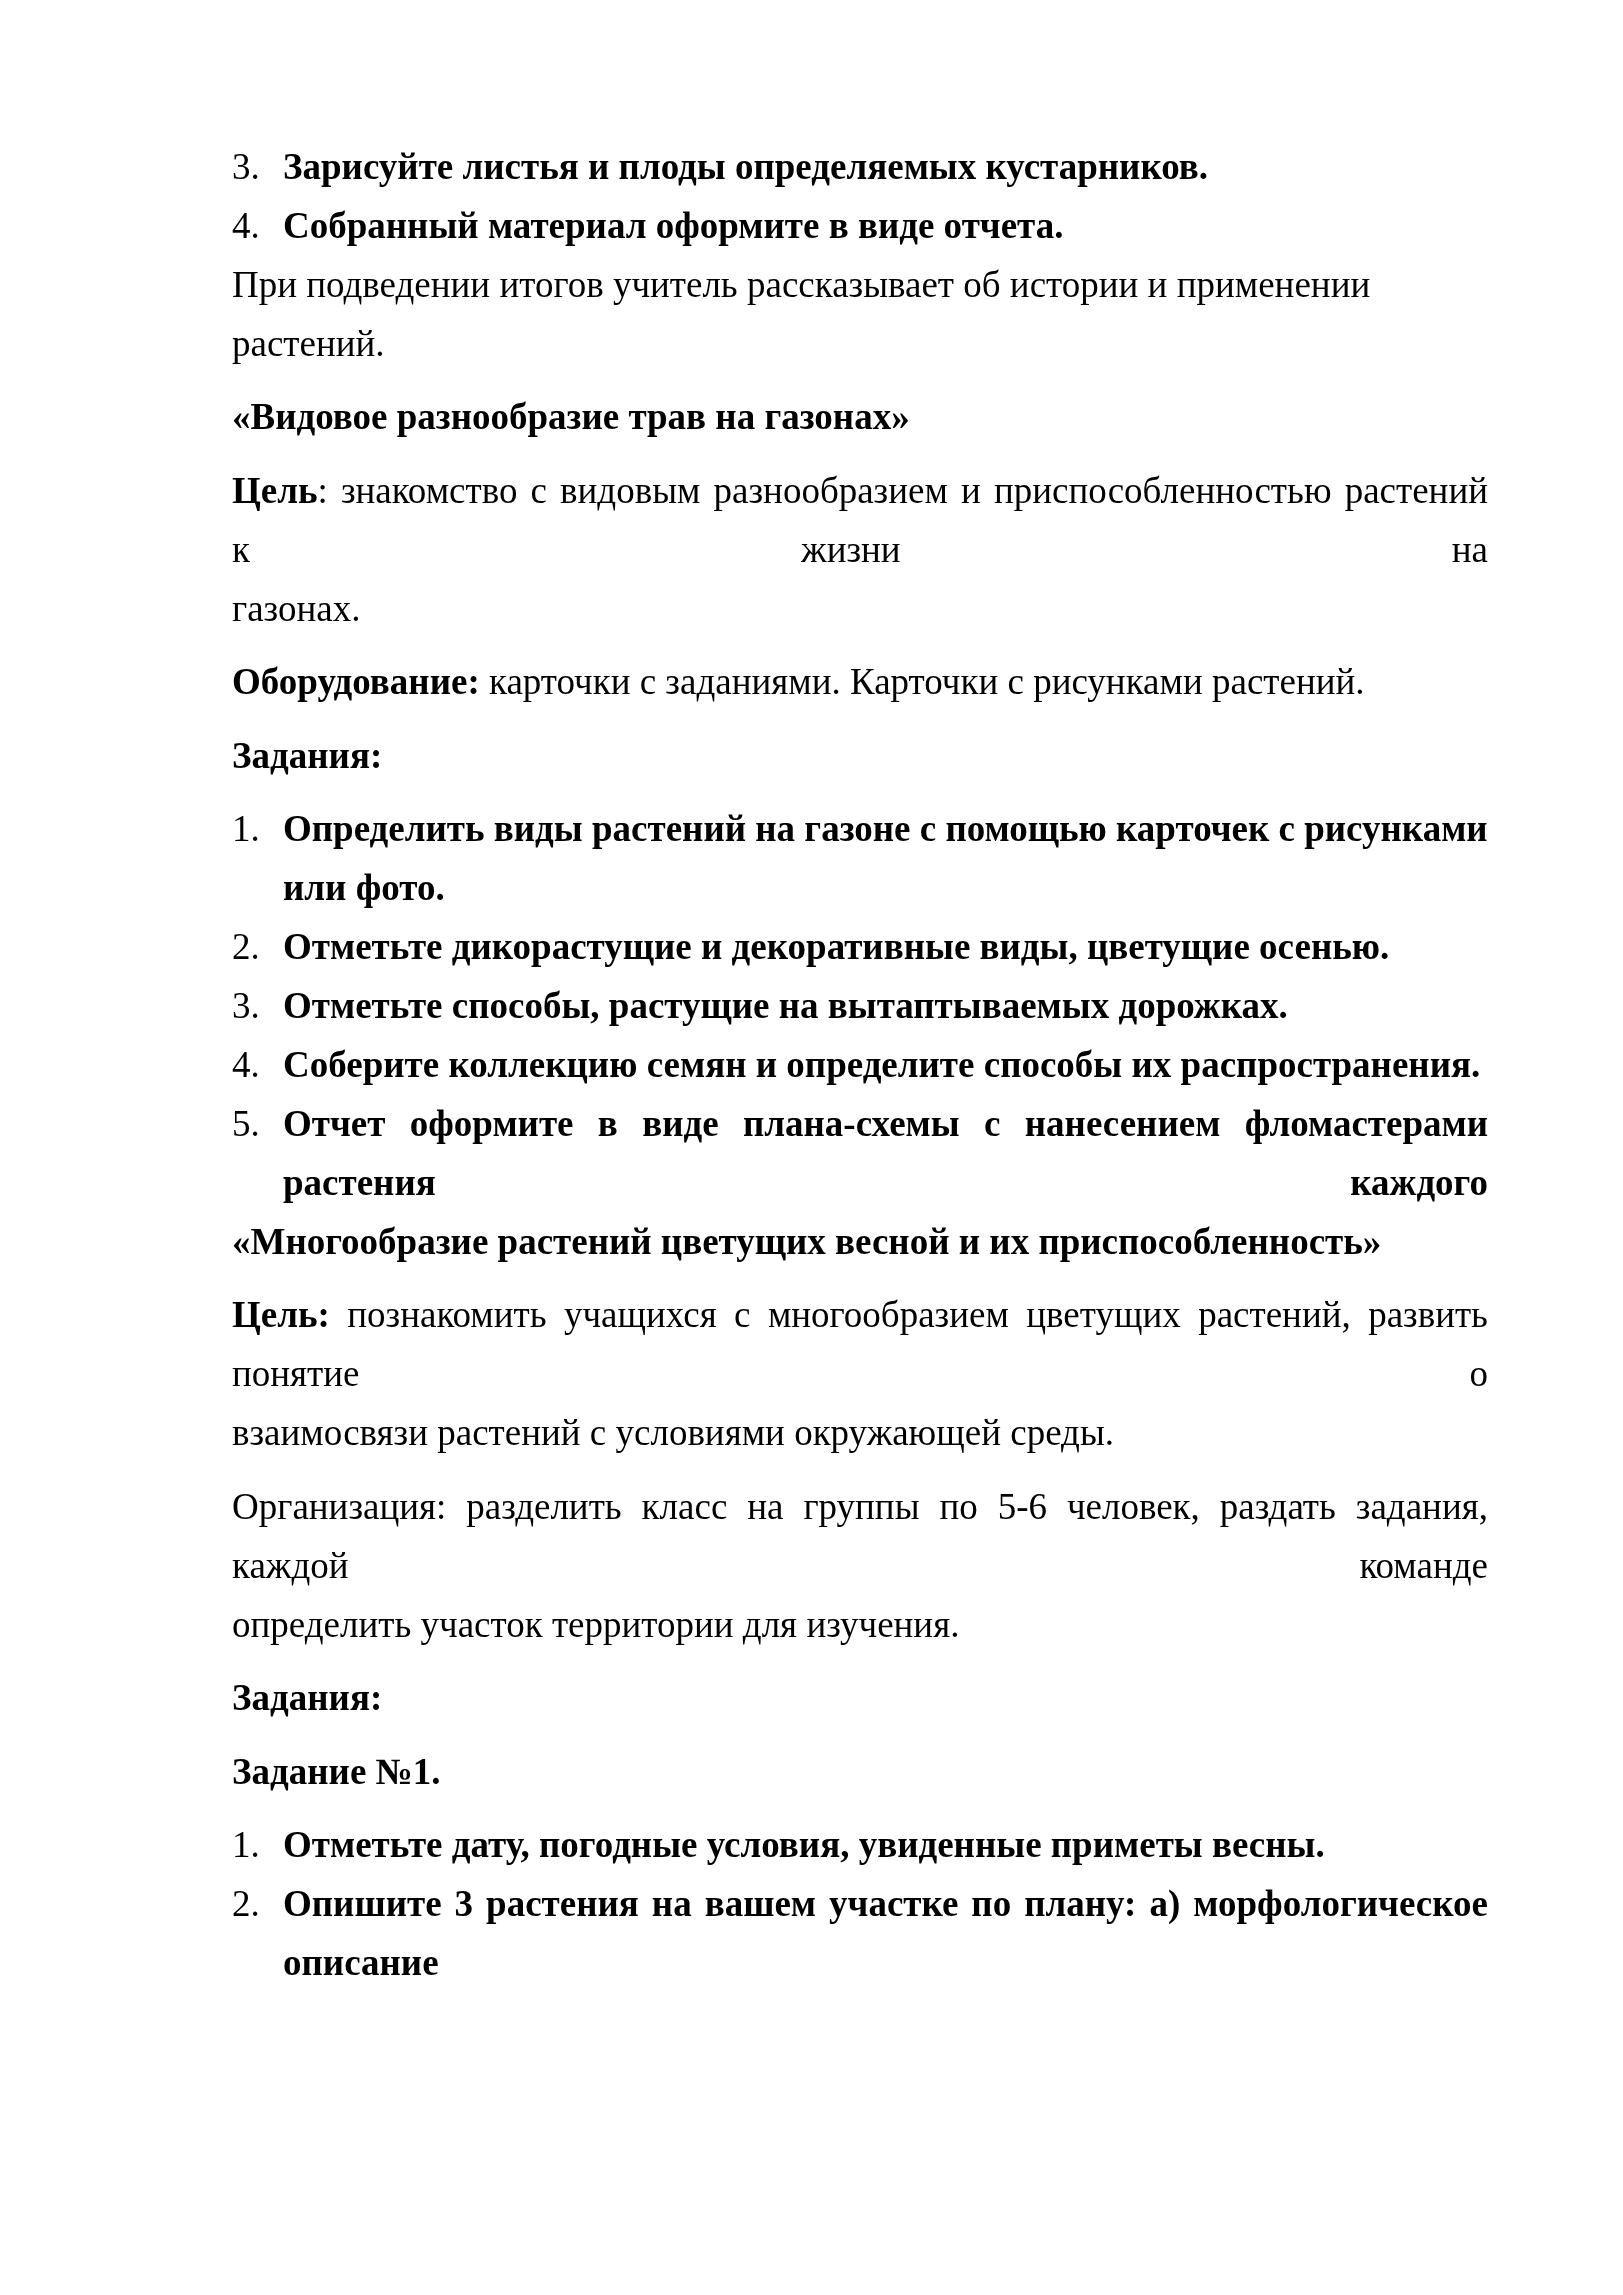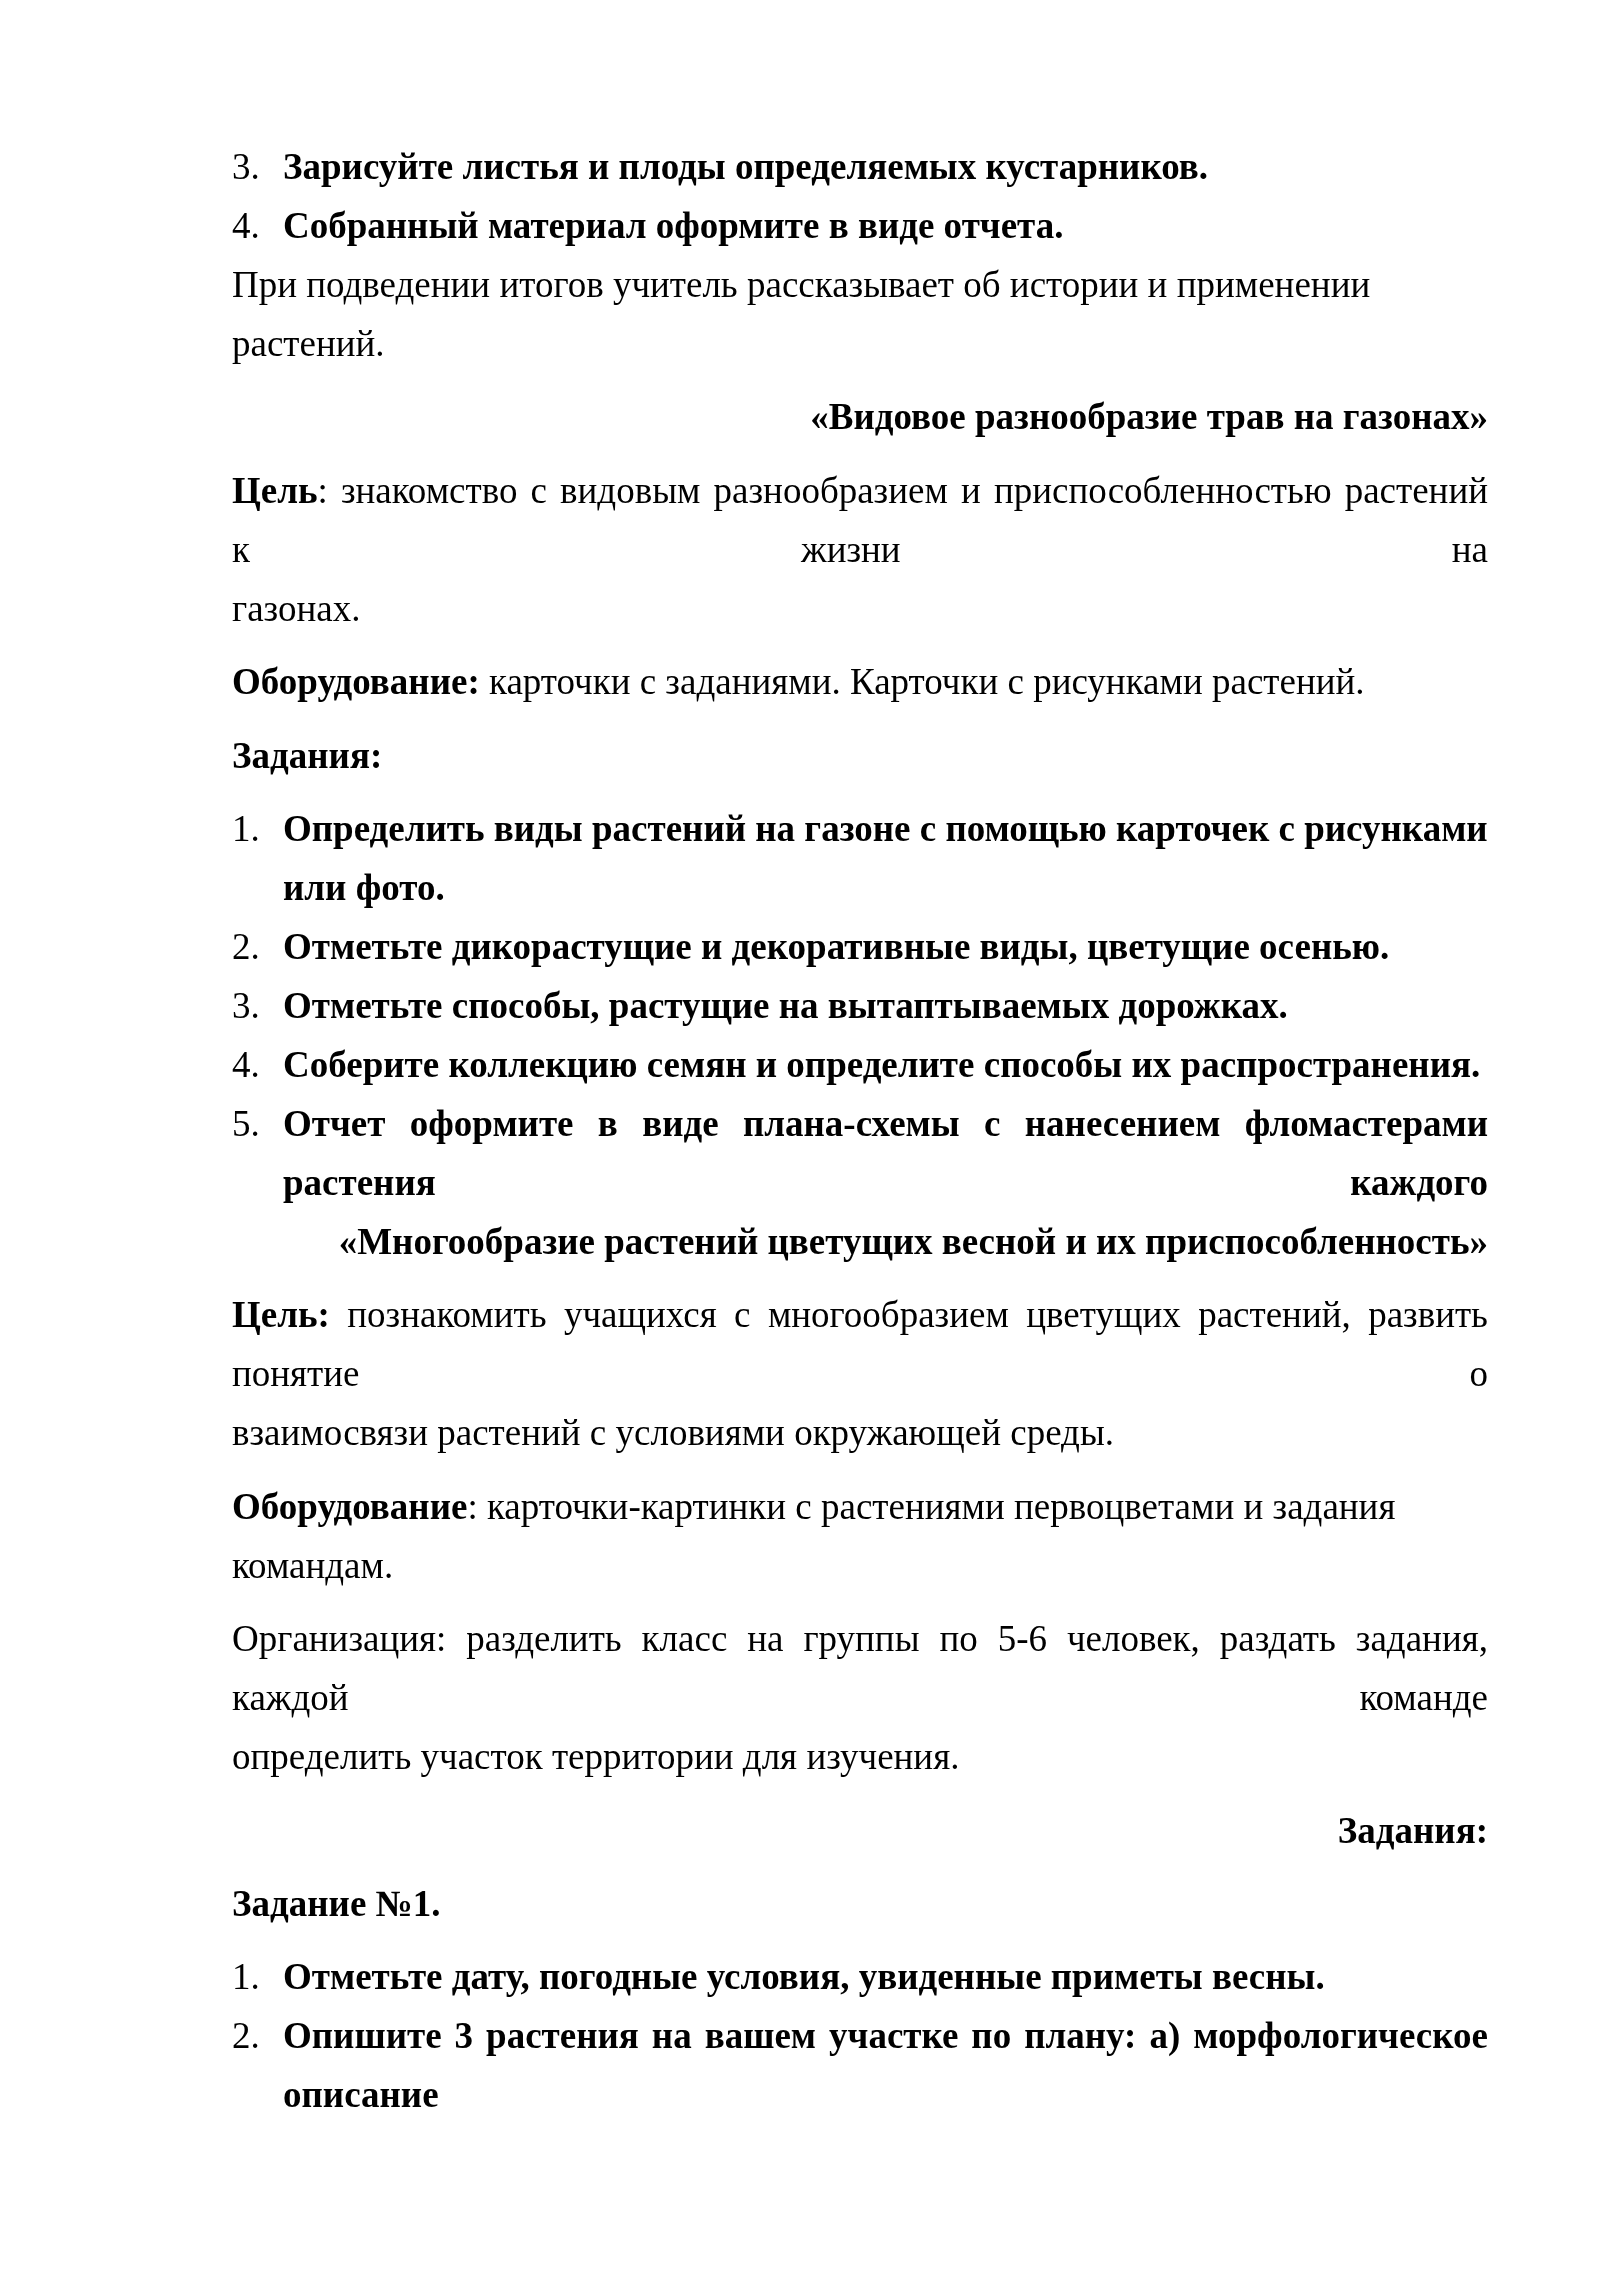--- a/index.html
+++ b/index.html
@@ -17,21 +17,21 @@
     overflow: hidden;
   }
   #doc {
     position: absolute;
     left: 232px;
     top: 137px;
     width: 1256px;
   }
   .block { margin: 0 0 14.4px 0; }
   .block.tight { margin-bottom: 0; }
-  .center { text-align: right; }
+  .center { text-align: left; }
   .line {
     line-height: 59px;
     min-height: 59px;
     white-space: normal;
   }
   .line.fill {
     text-align: justify;
     text-align-last: justify;
   }
   .li { display: flex; align-items: flex-start; }
@@ -105,23 +105,20 @@
       </div>
     </div>
     <div class="block center">
       <div class="line"><b>«Многообразие растений цветущих весной и их приспособленность»</b></div>
     </div>
     <div class="block">
       <div class="line fill"><b>Цель:</b><span> познакомить учащихся с многообразием цветущих растений, развить понятие о</span></div>
       <div class="line"><span>взаимосвязи растений с условиями окружающей среды.</span></div>
     </div>
     <div class="block">
-      <div class="line"><b>Оборудование</b><span>: карточки-картинки с растениями первоцветами и задания командам.</span></div>
-    </div>
-    <div class="block">
       <div class="line fill"><span>Организация: разделить класс на группы по 5-6 человек, раздать задания, каждой команде</span></div>
       <div class="line"><span>определить участок территории для изучения.</span></div>
     </div>
     <div class="block center">
       <div class="line"><b>Задания:</b></div>
     </div>
     <div class="block">
       <div class="line"><b>Задание №1.</b></div>
     </div>
     <div class="block li tight">

